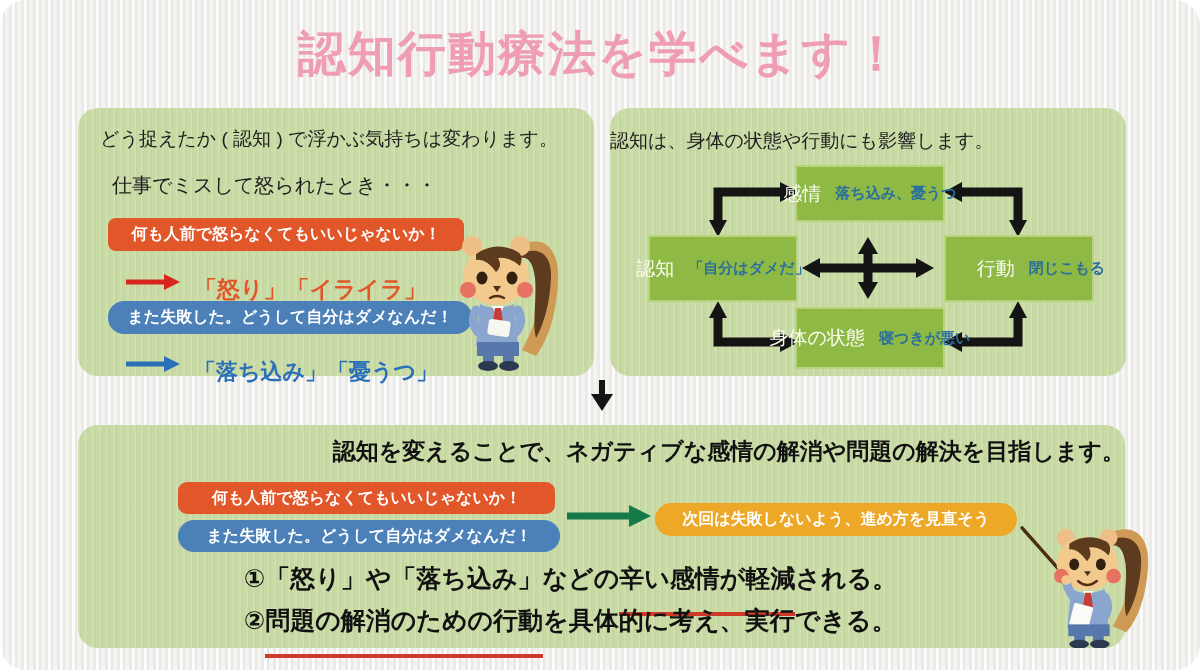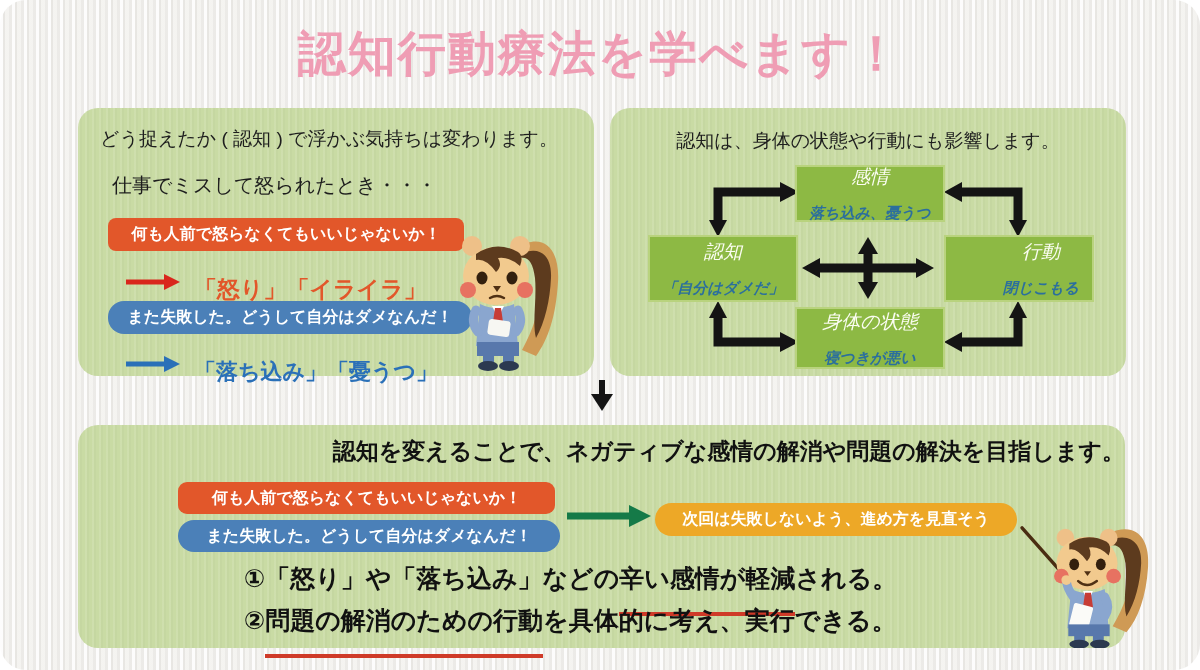--- a/index.html
+++ b/index.html
@@ -53,29 +53,29 @@
   .result-text.blue-text   { color:#2a70b8; font-size:22px; }
 
   .qmark {
     position:absolute; left:400px; top:194px; font-size:27px; font-weight:bold;
     color:#e0583a; transform:rotate(-12deg);
   }
   .squirrel { position:absolute; }
   .sq-left   { left:368px; top:116px; width:120px; height:150px; }
   .sq-bottom { left:935px; top:95px;  width:150px; height:128px; }
 
-  .rp-header { position:absolute; left:0; top:20px; width:100%; text-align:center;
+  .rp-header { position:absolute; left:0; top:20px; width:100%; text-align:left;
                font-size:19px; color:#1e1e1e; white-space:nowrap; }
   .diagram-arrows { position:absolute; left:0; top:0; width:516px; height:268px; }
 
   .node {
     position:absolute; box-sizing:border-box;
     background:#8db944; border:2px solid #b9d37e;
-    display:flex; flex-direction:column; align-items:center; justify-content:center;
-    gap:14px; text-align:center;font-style:italic;
+    display:flex; flex-direction:row; align-items:center; justify-content:center;
+    gap:14px; text-align:center;
   }
   .node-emotion   { left:185px; top:57px;  width:150px; height:57px; }
   .node-cognition { left:38px;  top:127px; width:150px; height:67px; }
   .node-behavior  { left:334px; top:127px; width:150px; height:67px;padding-left:44px; }
   .node-body      { left:185px; top:199px; width:150px; height:62px; }
   .node-title { font-size:19px; color:#fbfdf2; white-space:nowrap; }
   .node-sub   { font-size:15px; font-weight:bold; color:#2b6f9d; white-space:nowrap; }
 
   .down-arrow { position:absolute; left:588px; top:380px; width:28px; height:32px; }
 

